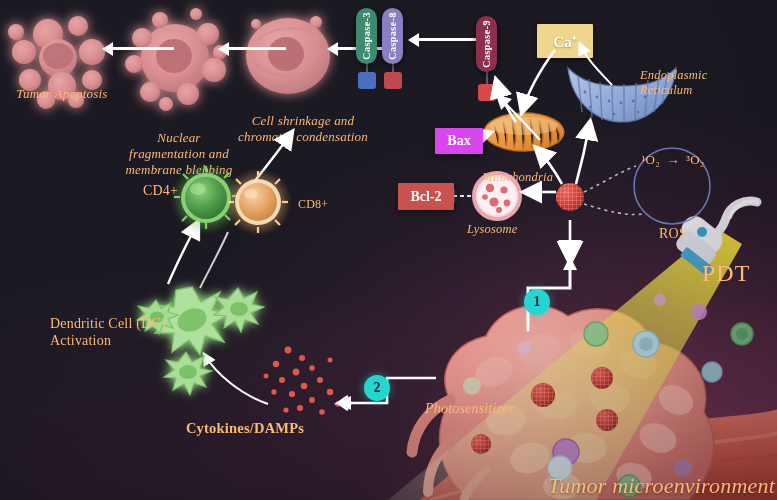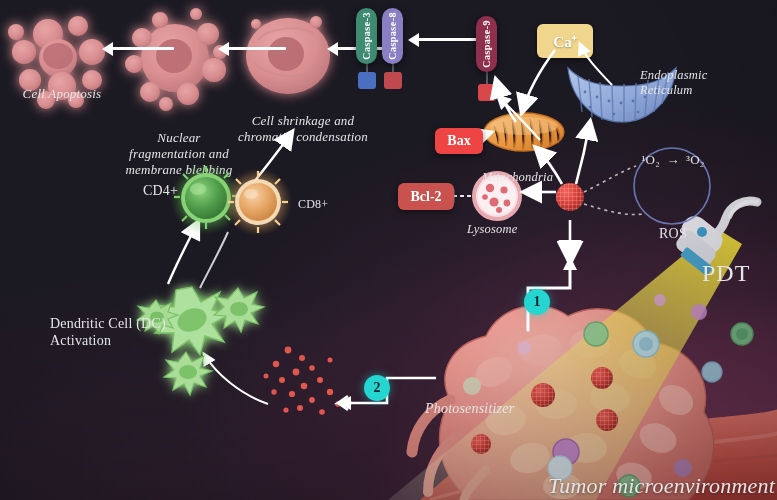--- a/index.html
+++ b/index.html
@@ -12,31 +12,31 @@
   .bg-base{position:absolute;inset:0;background:#1b1922;}
   .bg-glow{
     position:absolute;inset:0;
     background:
       radial-gradient(120% 95% at 100% 100%, rgba(150,70,110,.92) 0%, rgba(110,50,85,.72) 22%, rgba(66,34,58,.42) 44%, rgba(32,24,38,.10) 66%, rgba(27,25,34,0) 80%),
       radial-gradient(90% 80% at 86% 78%, rgba(133,58,96,.70) 0%, rgba(80,38,66,.34) 40%, rgba(27,25,34,0) 72%),
       radial-gradient(70% 60% at 22% 96%, rgba(74,40,66,.42) 0%, rgba(27,25,34,0) 70%);
   }
   .bg-vig{position:absolute;inset:0;background:radial-gradient(130% 120% at 30% 22%, rgba(0,0,0,0) 38%, rgba(0,0,0,.45) 100%);}
   
-  .lbl{position:absolute;color:#e5e5e5;letter-spacing:.2px;line-height:1.22;}
+  .lbl{position:absolute;color:#fdba74;letter-spacing:.2px;line-height:1.22;}
   .it{font-style:italic;}
   .ctr{text-align:center;}
   
   .arrow{position:absolute;background:#fff;height:3px;border-radius:1px;}
   .arrow::after{content:"";position:absolute;width:0;height:0;}
   .arr-l::after{left:-10px;top:50%;transform:translateY(-50%);
     border-top:7px solid transparent;border-bottom:7px solid transparent;border-right:11px solid #fff;}
   
   .pbox{position:absolute;display:flex;align-items:center;justify-content:center;
-    border-radius:6px;color:#fff;font-weight:bold;box-shadow:0 2px 6px rgba(0,0,0,.5);}
+    border-radius:1px;color:#fff;font-weight:bold;box-shadow:0 2px 6px rgba(0,0,0,.5);}
   .cas{position:absolute;border-radius:14px;display:flex;align-items:center;justify-content:center;
     box-shadow:0 2px 7px rgba(0,0,0,.55);}
   .cas span{writing-mode:vertical-rl;transform:rotate(180deg);color:#fff;font-weight:bold;letter-spacing:.5px;}
   .casq{position:absolute;border-radius:3px;}
   .casstem{position:absolute;width:2px;background:#5c5c66;}
   
   .numbadge{position:absolute;border-radius:50%;background:#24d6cf;color:#123;
     display:flex;align-items:center;justify-content:center;font-weight:bold;
     font-family:"Liberation Serif",serif;box-shadow:0 0 10px rgba(36,214,207,.5);}
   svg{position:absolute;top:0;left:0;overflow:visible;}
@@ -233,21 +233,21 @@
       <circle cx="316" cy="22" r="6" fill="url(#gCellPink)"></circle>
       <circle cx="256" cy="24" r="5" fill="url(#gCellPink)"></circle>
     </g>
   </svg>
 
   <div class="arrow arr-l" style="left:112px;top:47px;width:62px;"></div>
   <div class="arrow arr-l" style="left:228px;top:47px;width:58px;"></div>
   <div class="arrow arr-l" style="left:337px;top:47px;width:58px;"></div>
   <div class="arrow arr-l" style="left:418px;top:38px;width:78px;"></div>
 
-  <div class="lbl it ctr" style="left:2px;top:86px;width:120px;font-size:13px;">Cell Apoptosis</div>
+  <div class="lbl it ctr" style="left:2px;top:86px;width:120px;font-size:13px;">Tumor Apoptosis</div>
   <div class="lbl it ctr" style="left:104px;top:130px;width:150px;font-size:13px;">Nuclear<br>fragmentation and<br>membrane blebbing</div>
   <div class="lbl it ctr" style="left:224px;top:113px;width:158px;font-size:13px;">Cell shrinkage and<br>chromatin condensation</div>
 
   <div class="casstem" style="left:366px;top:62px;height:14px;"></div>
   <div class="cas" style="left:356px;top:8px;width:21px;height:56px;background:#3e8b72;">
     <span style="font-size:10px;">Caspase-3</span>
   </div>
   <div class="casq" style="left:358px;top:72px;width:18px;height:17px;background:#4a6fc0;"></div>
 
   <div class="casstem" style="left:392px;top:62px;height:14px;"></div>
@@ -416,21 +416,21 @@
     <span>¹O₂</span>
     <span style="margin:0 3px;">→</span>
     <span>³O₂</span>
   </div>
   <div class="lbl ctr" style="left:634px;top:186px;width:78px;font-size:14px;margin-top:39px;">ROS</div>
 
   <div class="lbl it" style="left:640px;top:68px;width:130px;font-size:12.5px;">Endoplasmic<br>Reticulum</div>
   <div class="lbl it" style="left:482px;top:150px;font-size:12.5px;margin-top:20px;">Mitochondria</div>
   <div class="lbl it" style="left:467px;top:222px;font-size:12.5px;">Lysosome</div>
 
-  <div class="pbox" style="left:435px;top:128px;width:48px;height:26px;background:#ef4444;font-size:14px;">
+  <div class="pbox" style="left:435px;top:128px;width:48px;height:26px;background:#d946ef;font-size:14px;">
     <span>Bax</span>
   </div>
   <div class="pbox" style="left:398px;top:183px;width:56px;height:27px;background:#c9524f;font-size:14px;">
     <span>Bcl-2</span>
   </div>
 
   <svg width="777" height="500">
     <defs>
       <radialGradient id="gCD4" cx="38%" cy="32%" r="68%">
         <stop offset="0%" stop-color="#8ed47f"></stop>
@@ -511,20 +511,21 @@
         <path d="M186 352 L192 362 L204 356 L200 368 L212 371 L200 376 L206 387 L194 383
                  L190 395 L184 384 L173 390 L176 378 L164 377 L174 370 L166 360 L178 362 Z" fill="#a9dd98" stroke="#79c165" stroke-width="1.2"></path>
         <ellipse cx="188" cy="372" rx="9" ry="7" fill="#7cc268"></ellipse>
       </g>
     </g>
 
     <path d="M200 288 C210 268,220 250,228 232" stroke="#e6e2e8" stroke-width="2" fill="none" opacity=".9"></path>
   </svg>
   <div class="lbl" style="left:14px;top:315px;width:180px;font-size:14px;margin-left:36px;">Dendritic Cell (DC)<br>Activation</div>
 
+  <div class="lbl ctr" style="left:140px;top:420px;width:210px;font-size:14.5px;font-weight:bold;">Cytokines/DAMPs</div>
 
   <svg width="777" height="500">
     <g stroke="#fff" stroke-width="3" fill="none" stroke-linecap="round">
       <path d="M570 262 L570 288 L528 288 L528 330" marker-start="url(#mWhite)"></path>
     </g>
     <g stroke="#fff" stroke-width="2.6" fill="none">
       <path d="M436 378 L387 378 L387 403 L341 403"></path>
       <path d="M352 403 L338 403 L348 396 M348 410 L338 403" stroke-width="2.6"></path>
     </g>
     <polygon points="338,403 351,396 351,410" fill="#fff"></polygon>

